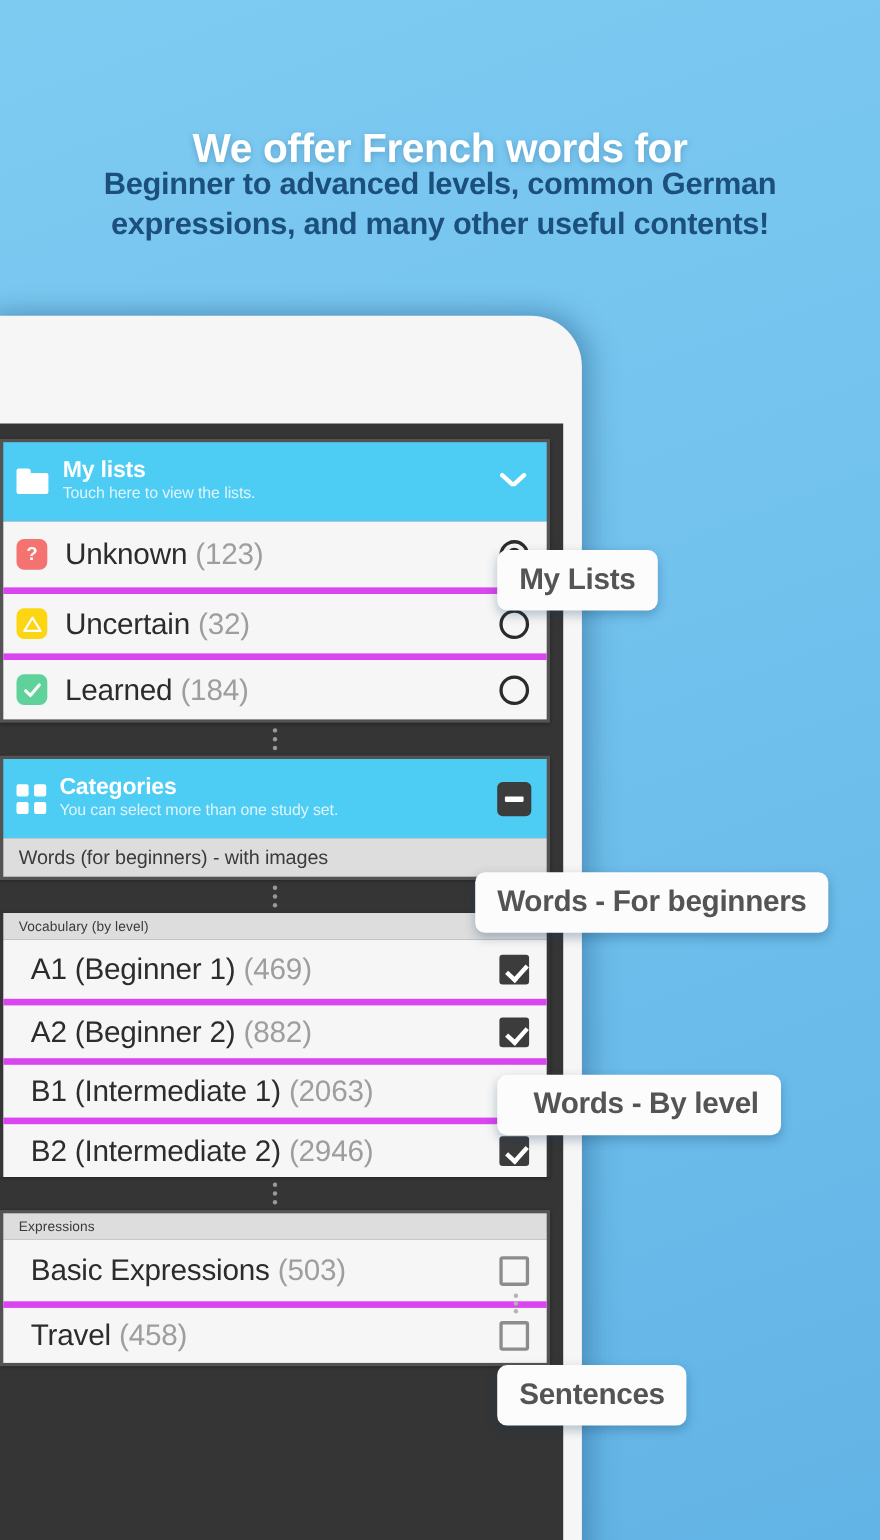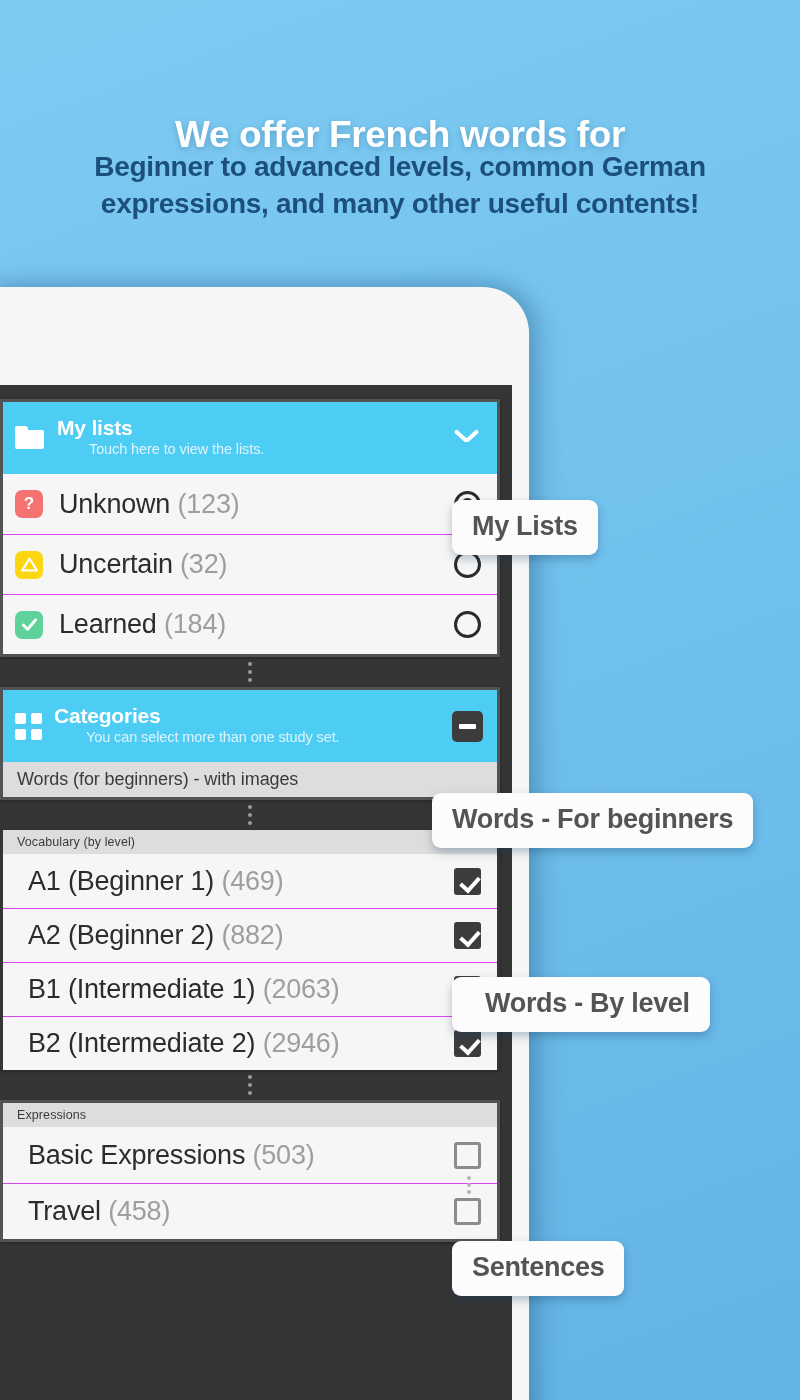--- a/index.html
+++ b/index.html
@@ -80,21 +80,20 @@
     font-size: 21px;
     font-weight: bold;
     line-height: 1.1;
     letter-spacing: -0.2px;
   }
   .sec-sub {
     color: #ddf4fd;
     font-size: 14.5px;
     line-height: 1.5;
     letter-spacing: -0.1px;
-    margin-left: 32px;
   }
 
   
   .folder-icon { width: 30px; height: 24px; position: relative; }
   .folder-icon::before {
     content: ""; position: absolute; left: 0; top: 0;
     width: 13px; height: 5px; background: #fff;
     border-top-left-radius: 2px; border-top-right-radius: 3px;
   }
   .folder-icon::after {
@@ -123,21 +122,21 @@
     background: #3c3c3c; display: flex; align-items: center; justify-content: center;
   }
   .minus-btn i { display: block; width: 17px; height: 5px; background: #fff; border-radius: 1px; }
 
   
   .rows { background: #f6f6f6; }
   .row {
     display: flex; align-items: center;
     height: 60px;
     padding: 0 16px 0 12px;
-    border-top: 1px solid #d946ef;
+    border-top: 6px solid #d946ef;
     position: relative;
   }
   .row:first-child { border-top: none; }
   .row .label { flex: 1; font-size: 27px; color: #2c2c2c; letter-spacing: -0.2px; }
   .row .label .count { color: #9e9e9e; }
   .row.indent .label { padding-left: 13px; }
 
   .badge {
     width: 28px; height: 28px; border-radius: 7px;
     margin-right: 16px;

